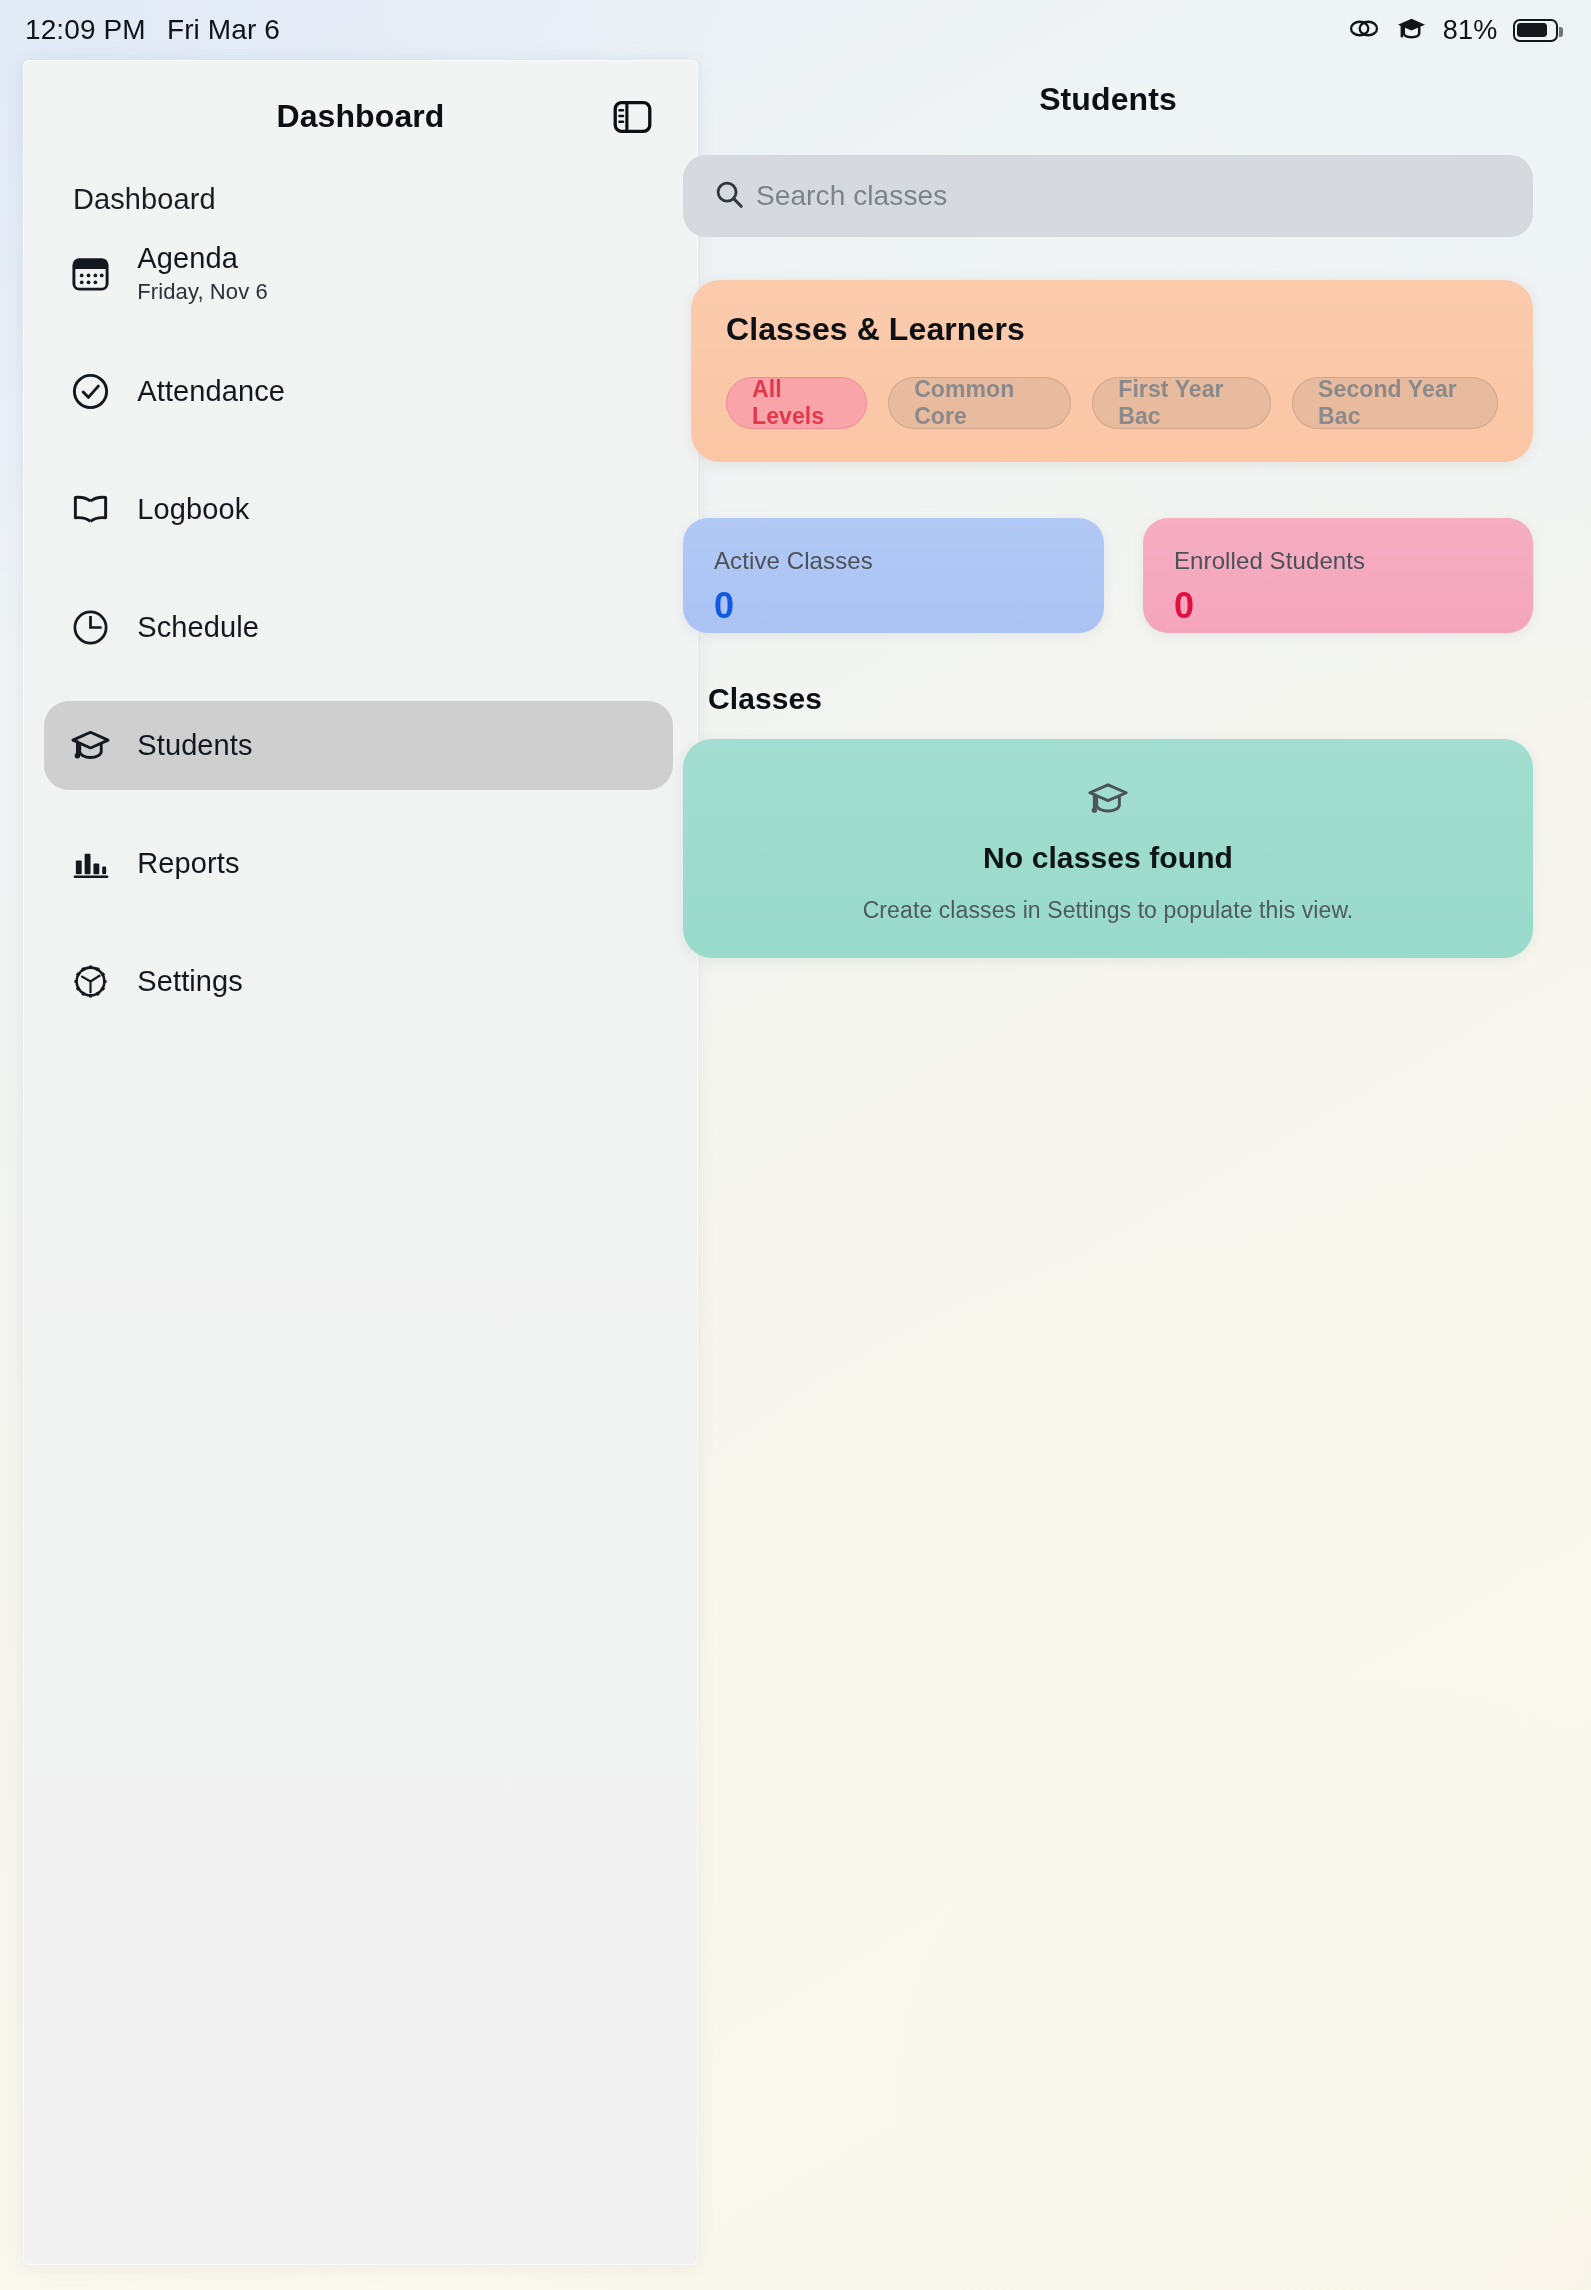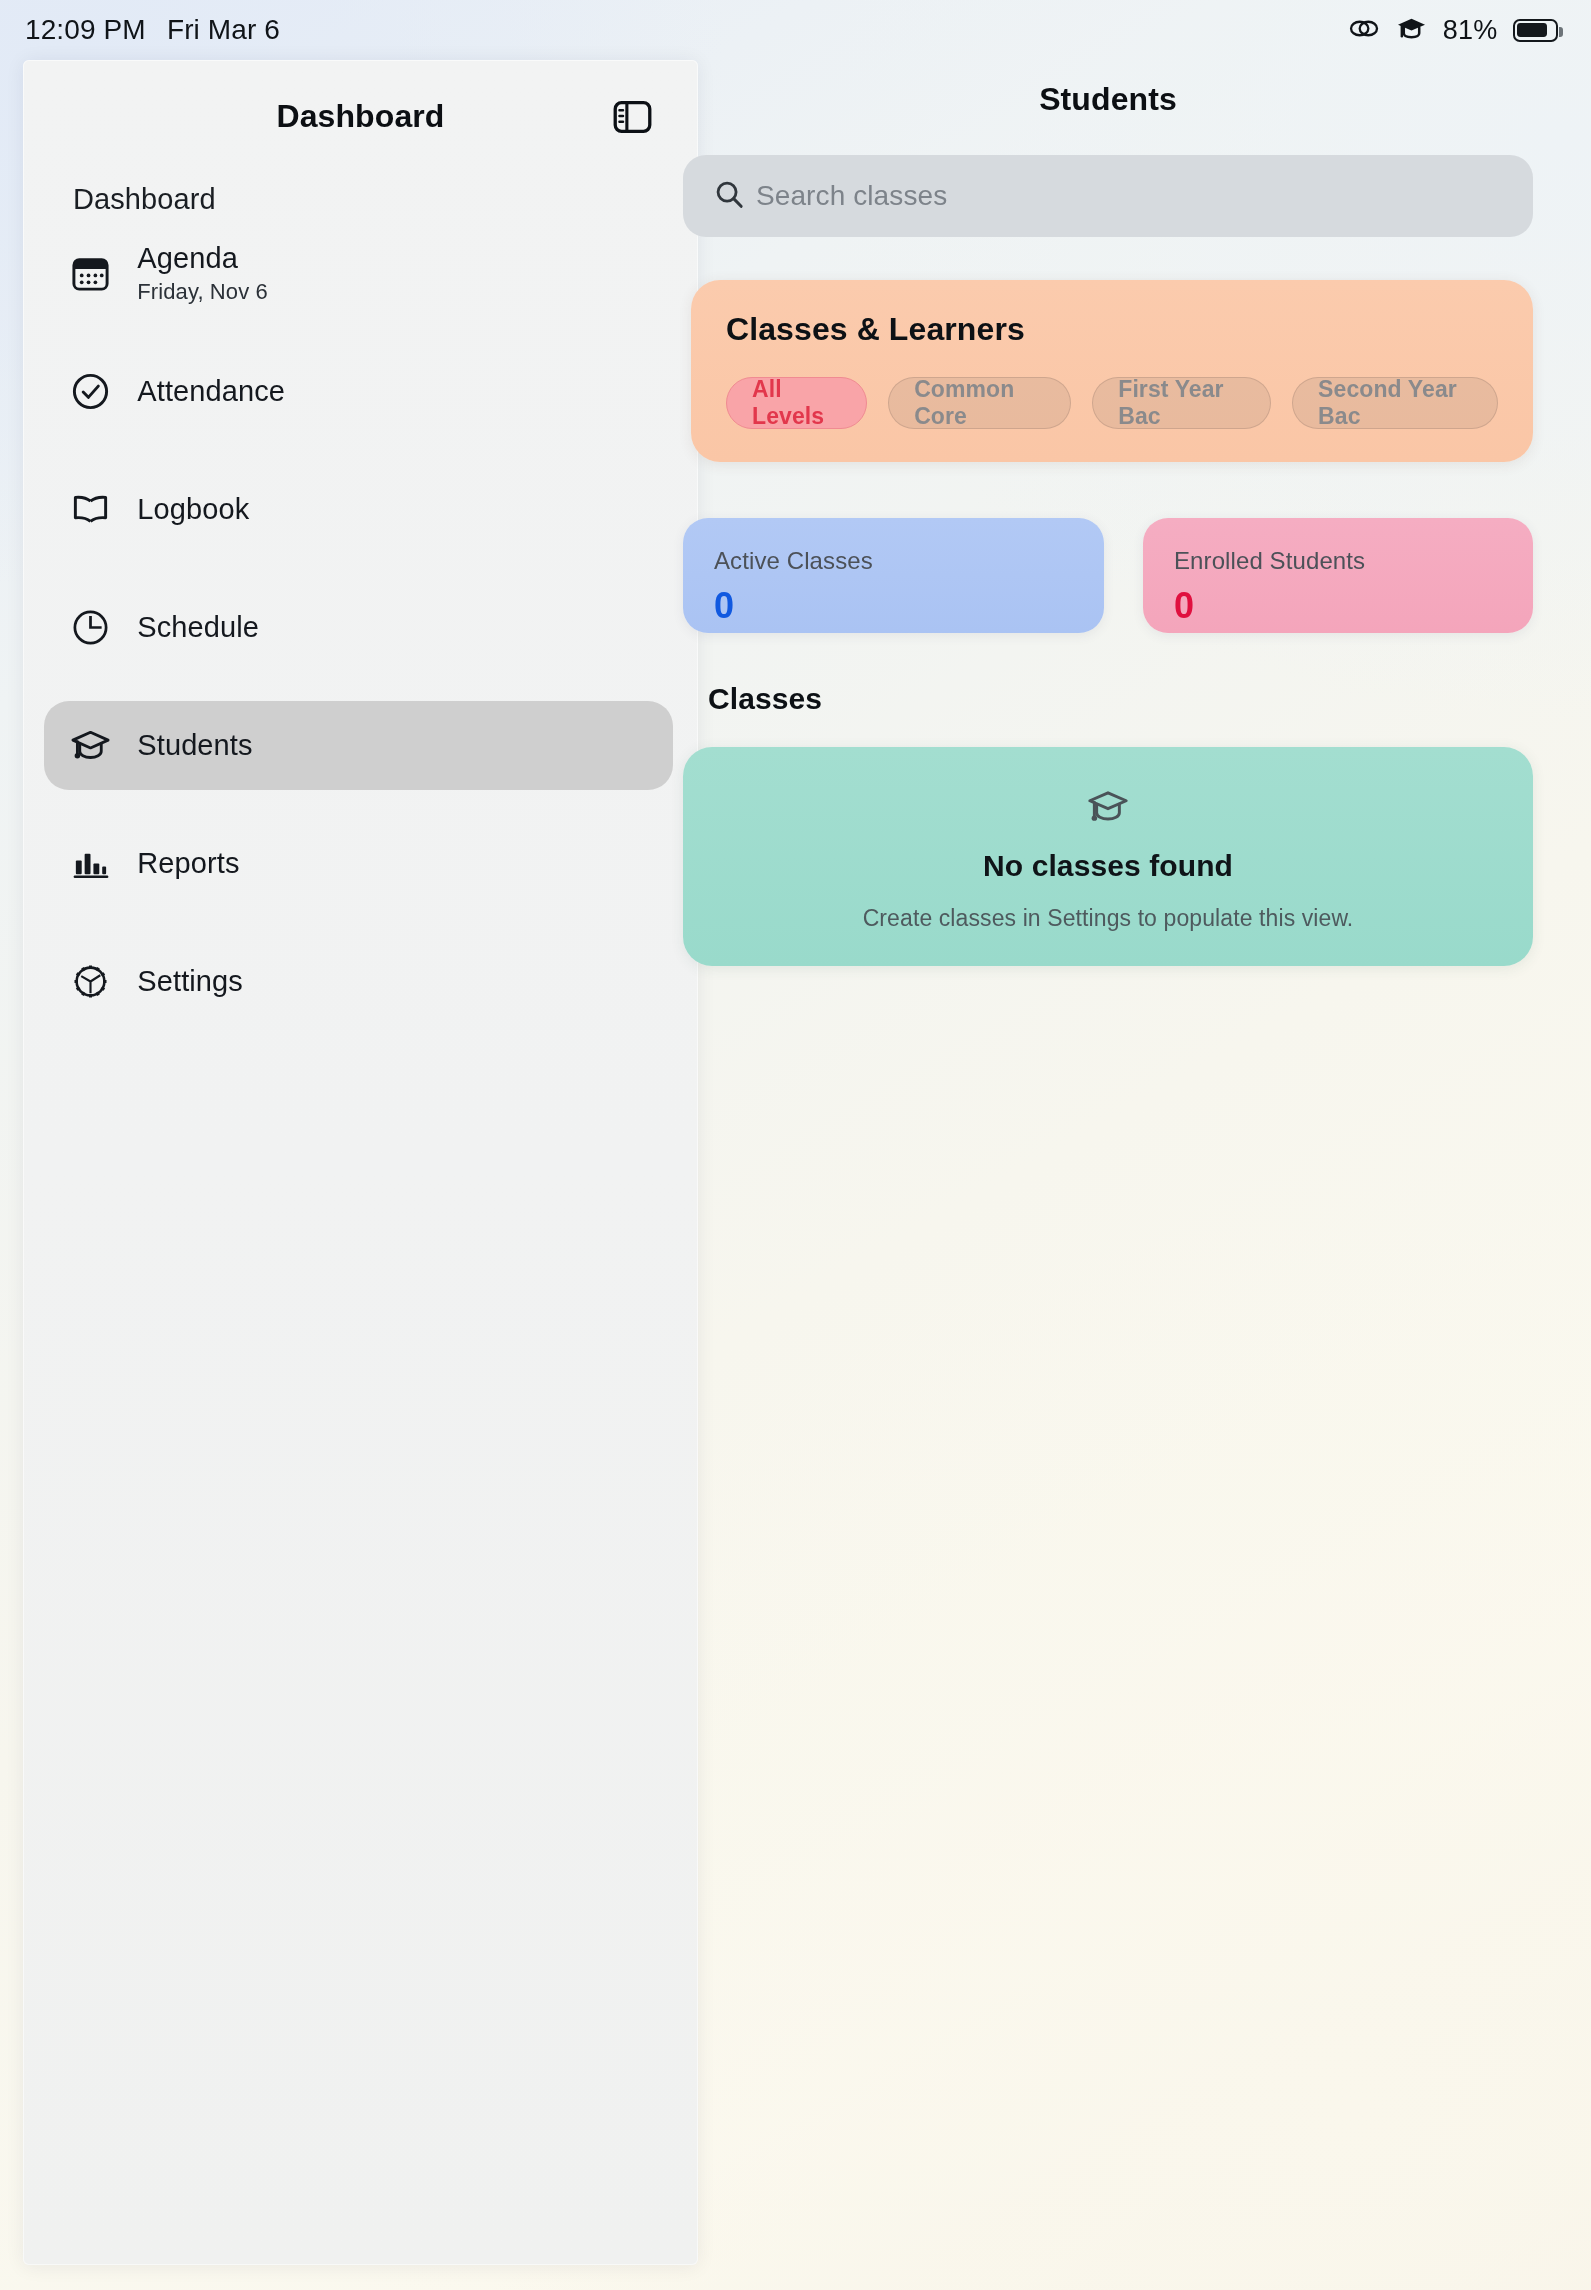--- a/index.html
+++ b/index.html
@@ -280,21 +280,21 @@
   .section-head {
     font-size: 30px;
     font-weight: 700;
     color: #0d1115;
     margin-top: 49px;
     padding-left: 25px;
     letter-spacing: 0.1px;
   }
 
   .empty-card {
-    margin-top: 31px;
+    margin-top: 23px;
     background: linear-gradient(180deg, #a3ded0 0%, #99dacb 100%);
     border-radius: 29px;
     height: 219px;
     display: flex;
     flex-direction: column;
     align-items: center;
     justify-content: center;
     box-shadow: 0 2.9px 13.6px rgba(40,90,80,.09);
   }
   .empty-icon { color: #4a5358; margin-bottom: 13.6px; }

